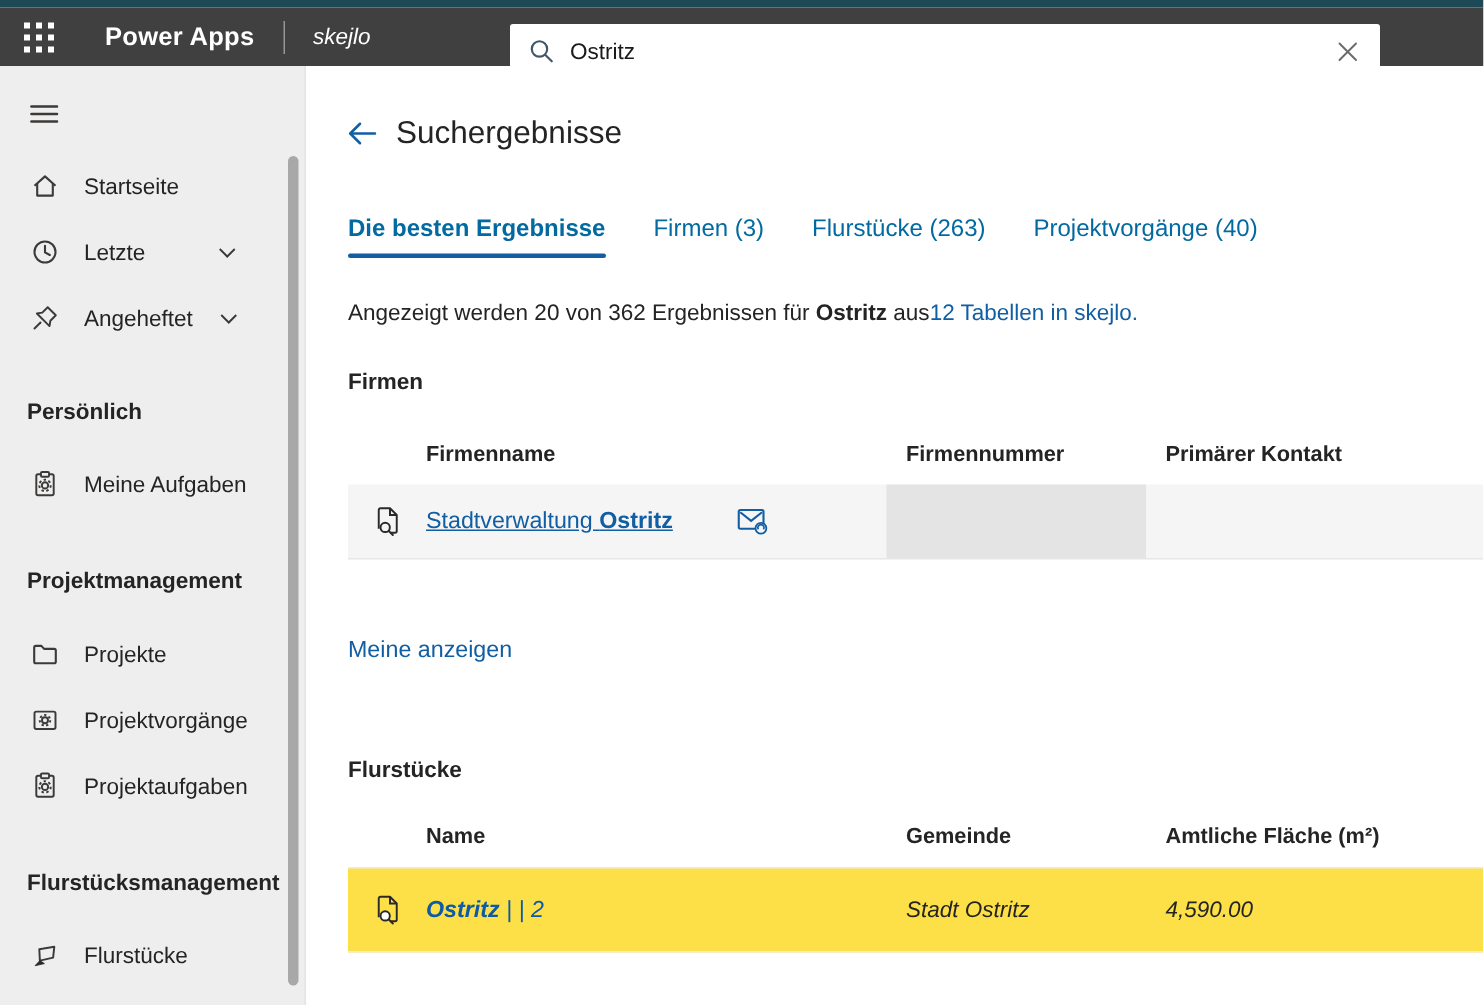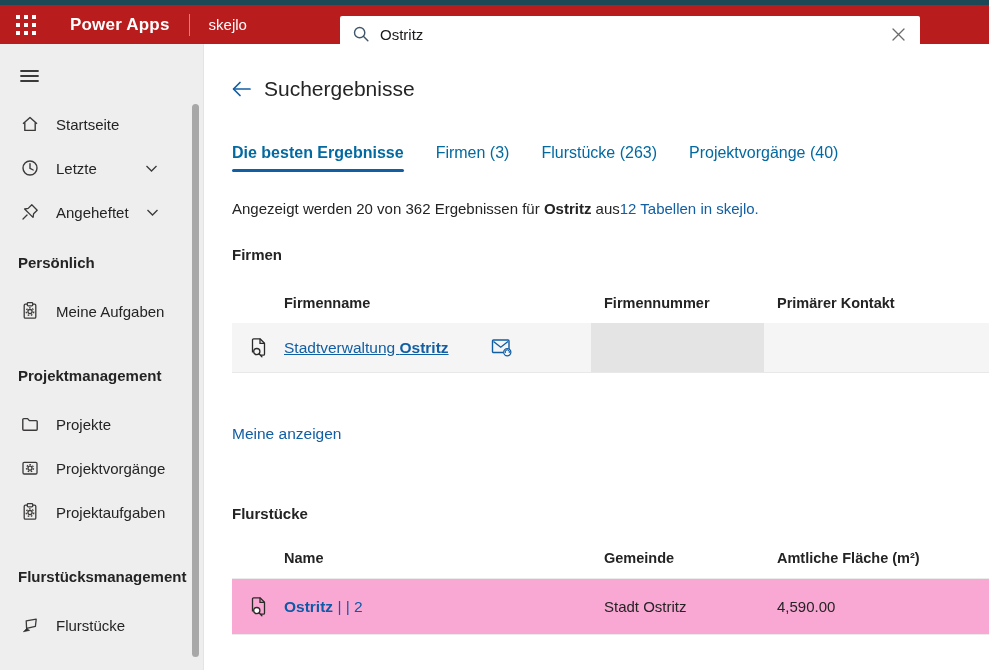--- a/index.html
+++ b/index.html
@@ -2,29 +2,29 @@
 <html><head>
 <meta charset="utf-8">
 <style>
   * { margin:0; padding:0; box-sizing:border-box; }
   html,body { width:989px; height:670px; overflow:hidden; background:#fff;
               font-family:"Liberation Sans", sans-serif; color:#242424; }
   .page { width:989px; height:670px; display:flex; flex-direction:column; }
 
   
   .top-strip { height:5px; background:#1d4956; flex-shrink:0; }
-  .topbar { height:39px; background:#b91c1c; display:flex; align-items:center;
+  .topbar { height:39px; background:#404040; display:flex; align-items:center;
             position:relative; flex-shrink:0; }
   .waffle { width:52px; height:52px; background:none; border:none; display:flex;
             align-items:center; justify-content:center; cursor:pointer; }
   .brand { color:#fff; font-weight:700; font-size:17px; margin-left:18px;
            letter-spacing:.2px; cursor:pointer; }
   .hdr-divider { width:1px; height:22px; background:rgba(255,255,255,.45);
                  margin:0 19px; }
-  .env { color:#fff; font-size:15px; cursor:pointer; }
+  .env { color:#fff; font-size:15px; cursor:pointer;font-style:italic; }
   .searchbox { position:absolute; left:340px; top:11px; width:580px; height:36px;
                background:#fff; border-radius:2px; display:flex; align-items:center;
                padding:0 12px; }
   .searchbox input { border:none; outline:none; flex:1; font-size:15px;
                      color:#1b1a19; margin-left:10px;
                      font-family:"Liberation Sans", sans-serif; }
   .clear-btn { background:none; border:none; cursor:pointer; display:flex;
                align-items:center; padding:2px; }
 
   
@@ -36,21 +36,21 @@
   .hamburger { background:none; border:none; cursor:pointer; margin:25px 0 0 20px;
                display:block; }
   .nav-list { margin-top:16px; }
   .nav-item { display:flex; align-items:center; height:44px; padding:0 14px 0 20px;
               gap:16px; font-size:15px; color:#242424; cursor:pointer; }
   .nav-item .icn { width:20px; height:20px; display:flex; align-items:center;
                    justify-content:center; flex-shrink:0; }
   .chev { margin-left:auto; margin-right:30px; display:flex; }
   .section-head { font-size:15px; font-weight:700; color:#242424;
                   margin:34px 0 17px 18px; line-height:18px; }
-  .section-head.first { margin-top:20px; }
+  .section-head.first { margin-top:32px; }
   .scroll-thumb { position:absolute; top:60px; right:4px; width:7px; height:553px;
                   background:#a8a8a8; border-radius:4px; cursor:pointer; }
 
   
   .main { flex:1; background:#fff; padding-left:28px; overflow:hidden; }
   .title-row { margin-top:31px; display:flex; align-items:center; gap:13px; }
   .back-btn { background:none; border:none; cursor:pointer; display:flex;
               align-items:center; padding:0; }
   h1 { font-size:21px; font-weight:400; color:#242424; line-height:27px; }
 
@@ -67,22 +67,22 @@
 
   .section-title { margin-top:28px; font-size:15px; font-weight:700; }
   .section-title.fl { margin-top:62px; }
 
   .tgrid { display:grid; grid-template-columns:52px 307px 173px 1fr; }
   .thead { padding:32px 0 12px; font-size:14.5px; font-weight:700; color:#242424; }
   .thead.fl-head { padding-top:28px; }
   .c3, .c4 { padding-left:13px; }
   .trow { align-items:center; }
   .firmen-row { height:50px; background:#f5f5f5; border-bottom:1px solid #e8e8e8; }
-  .fl-row { height:57px; background:#f9a8d4; border-top:1px solid #ebebeb;
-            border-bottom:1px solid #ebebeb; }
+  .fl-row { height:57px; background:#fde047; border-top:1px solid #ebebeb;
+            border-bottom:1px solid #ebebeb;font-style:italic; }
   .icon-cell { display:flex; align-items:center; justify-content:center; }
   .name-cell { display:flex; align-items:center; }
   .rowlink { color:#115ea3; font-size:15.5px; text-decoration:underline;
              cursor:pointer; }
   .rowlink b { font-weight:700; }
   .email-btn { background:none; border:none; cursor:pointer; margin-left:42px;
                display:flex; align-items:center; padding:0; }
   .gray-cell { background:#e4e4e4; height:100%; }
   .cell-text { font-size:15px; color:#242424; }
   .fl-link { color:#0e5aa7; font-size:15.5px; text-decoration:none; cursor:pointer; }

